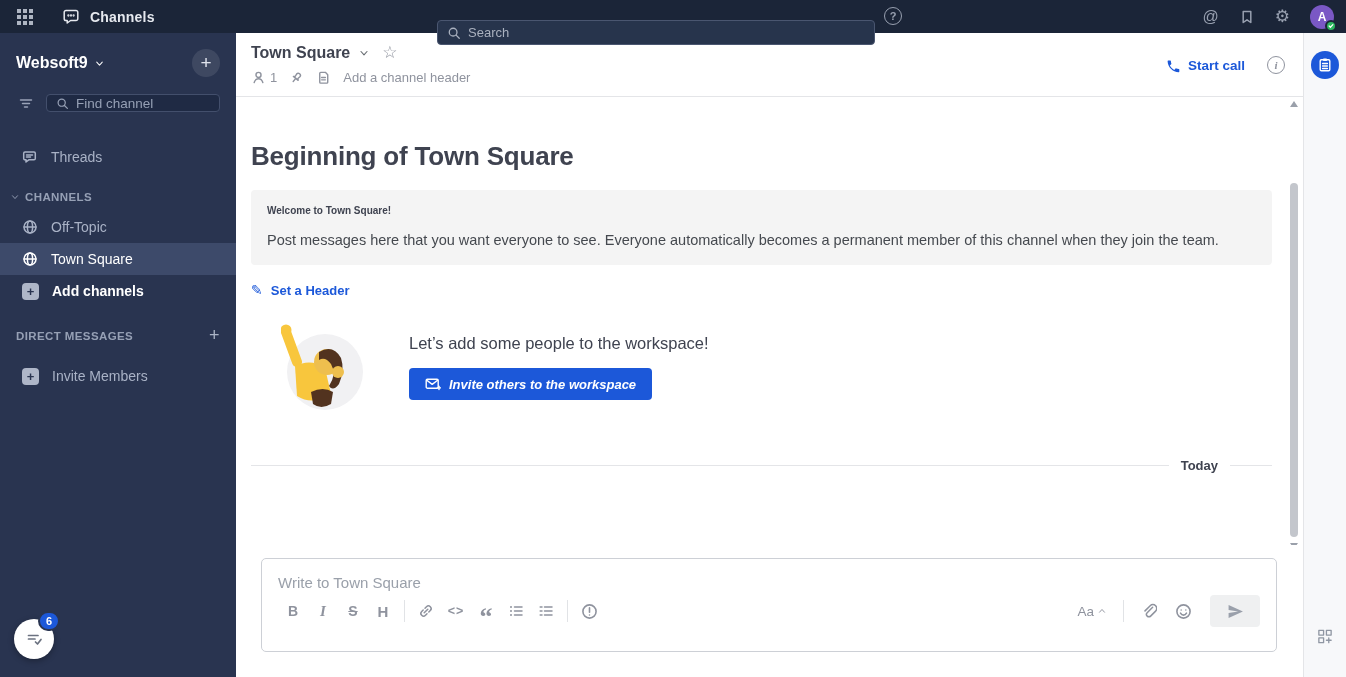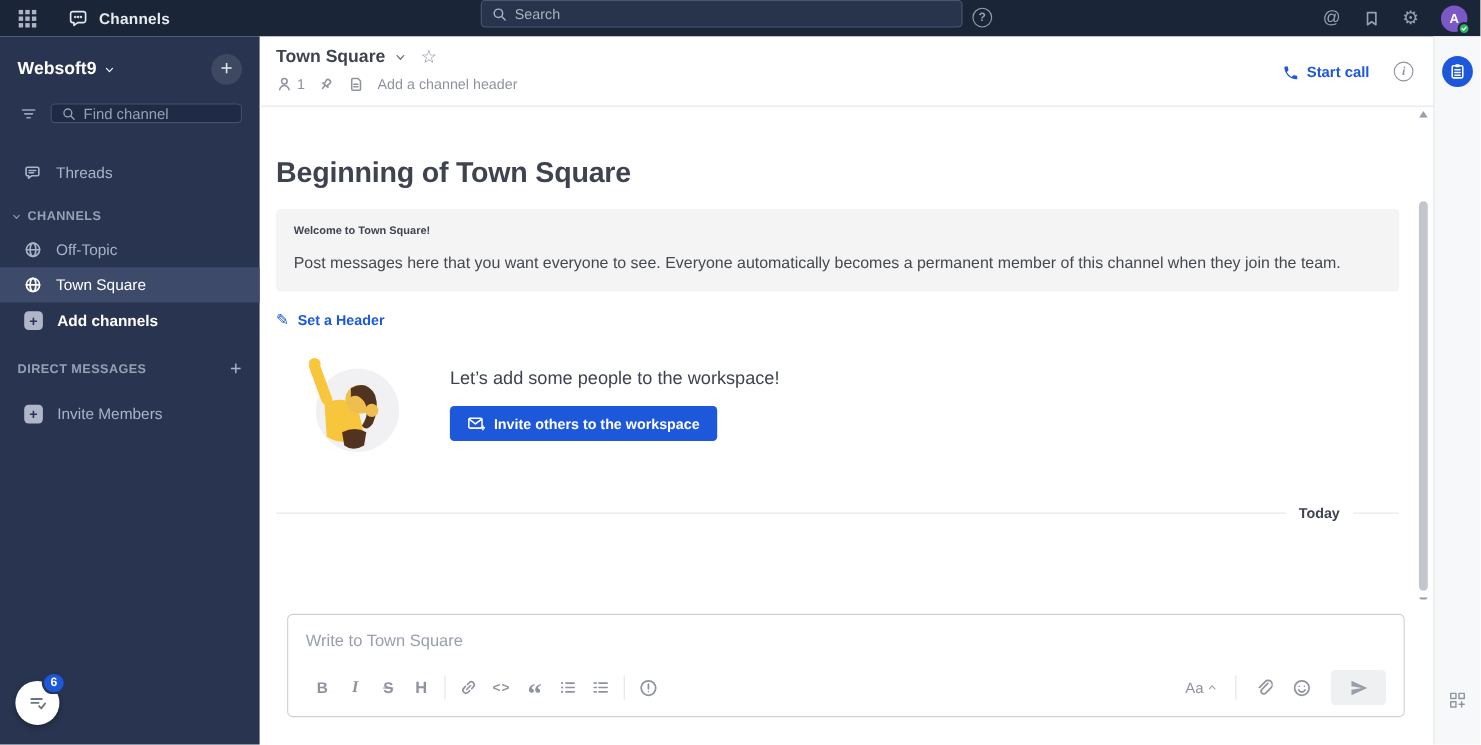--- a/index.html
+++ b/index.html
@@ -7,21 +7,21 @@
   body { font-family:"Liberation Sans","DejaVu Sans",sans-serif; font-size:14px; color:#3f4350; background:#fff; display:flex; flex-direction:column; }
   svg { display:block; }
   .ic { stroke:currentColor; fill:none; stroke-width:1.5; stroke-linecap:round; stroke-linejoin:round; }
 
   
   .topbar { height:33px; background:#1b2538; position:relative; flex:0 0 auto; display:flex; align-items:center; color:#c6cbd6; }
   .tb-left { display:flex; align-items:center; gap:10px; padding-left:12px; }
   .tb-gridbtn { width:26px; height:26px; display:flex; align-items:center; justify-content:center; color:#aeb5c2; }
   .tb-product { display:flex; align-items:center; gap:8px; margin-left:14px; color:#e6e9ef; }
   .tb-product .label { font-weight:700; font-size:14px; letter-spacing:.2px; }
-  .tb-search { position:absolute; left:437px; top:0; width:438px; height:25px; background:#27344c; border:1px solid #4a5670; border-radius:4px; display:flex; align-items:center; gap:7px; padding:0 9px; color:#aab1bf; }
+  .tb-search { position:absolute; left:437px; top:20px; width:438px; height:25px; background:#27344c; border:1px solid #4a5670; border-radius:4px; display:flex; align-items:center; gap:7px; padding:0 9px; color:#aab1bf; }
   .tb-search input { background:transparent; border:none; outline:none; color:#c9ced8; font-size:13px; width:100%; font-family:inherit; }
   .tb-search input::placeholder { color:#aab1bf; }
   .tb-help { position:absolute; left:884px; top:7px; width:18px; height:18px; border:1.6px solid #98a0b0; border-radius:50%; display:flex; align-items:center; justify-content:center; font-size:11px; font-weight:700; color:#98a0b0; }
   .tb-right { position:absolute; right:12px; top:0; height:33px; display:flex; align-items:center; gap:20px; color:#98a0b0; }
   .tb-at { font-size:16px; font-weight:400; }
   .tb-gear { font-size:17px; line-height:1; }
   .tb-avatar { position:relative; width:24px; height:24px; border-radius:50%; background:#7a58c5; color:#fff; display:flex; align-items:center; justify-content:center; font-size:12px; font-weight:700; }
   .tb-status { position:absolute; right:-3px; bottom:-3px; width:12px; height:12px; border-radius:50%; background:#2bb55e; border:2px solid #1b2538; display:flex; align-items:center; justify-content:center; }
 
   
@@ -61,39 +61,39 @@
 
   .msg-area { flex:1; min-height:0; overflow:hidden; position:relative; padding:0 31px 0 15px; }
   .intro-h1 { font-size:26px; font-weight:600; color:#3f4350; margin-top:44px; letter-spacing:-.2px; }
   .welcome-box { background:#f4f4f4; border-radius:4px; margin-top:18px; padding:15px 16px 17px; }
   .welcome-box .wt { font-weight:700; font-size:10px; }
   .welcome-box .wb { margin-top:16px; font-size:14.5px; color:#45494f; }
   .set-header { display:flex; align-items:center; gap:8px; margin-top:17px; color:#1c58d9; font-size:13px; font-weight:600; cursor:pointer; }
   .set-header .pencil { font-size:14px; }
   .invite-row { display:flex; align-items:center; gap:44px; margin-top:24px; margin-left:30px; }
   .invite-col .ih { font-size:16.5px; font-weight:400; color:#3f4350; }
-  .invite-btn { margin-top:15px; display:inline-flex; align-items:center; gap:8px; background:#1c58d9; color:#fff; border:none; border-radius:4px; height:32px; padding:0 16px; font-size:13px; font-weight:700; font-family:inherit; cursor:pointer; }
+  .invite-btn { margin-top:15px; display:inline-flex; align-items:center; gap:8px; background:#1c58d9; color:#fff; border:none; border-radius:4px; height:32px; padding:0 16px; font-size:13px; font-weight:700; font-family:inherit; cursor:pointer;font-style:italic; }
   .date-div { display:flex; align-items:center; margin-top:46px; }
   .date-div .line { flex:1; height:1px; background:#e4e5e8; }
   .date-div .lbl { padding:0 12px; font-size:13px; font-weight:700; color:#3f4350; }
   .sys-msg { display:flex; gap:10px; margin-top:11px; padding-left:9px; }
   .sys-avatar { width:29px; height:29px; flex:0 0 auto; }
   .sys-name-row { display:flex; align-items:baseline; gap:8px; }
   .sys-name { font-weight:700; font-size:14px; }
   .sys-time { font-size:12px; color:#8f939e; }
   .sys-text { margin-top:4px; font-size:14.5px; color:#8a8f99; }
 
   
   .scroll { position:absolute; right:4px; top:0; width:10px; height:100%; }
   .scroll .arrow { position:absolute; left:1px; color:#9aa0aa; }
   .scroll .thumb { position:absolute; left:1px; width:8px; border-radius:4px; background:#c3c6cc; }
 
   
   .composer-wrap { flex:0 0 auto; padding:13px 26px 25px 25px; }
-  .composer { border:1px solid #cdd0d6; border-radius:5px; height:94px; padding:15px 16px 10px; display:flex; flex-direction:column; }
+  .composer { border:1px solid #cdd0d6; border-radius:5px; height:94px; padding:15px 16px 24px; display:flex; flex-direction:column; }
   .composer input { border:none; outline:none; font-size:15px; color:#3f4350; font-family:inherit; width:100%; }
   .composer input::placeholder { color:#9aa0aa; }
   .comp-toolbar { margin-top:auto; display:flex; align-items:center; color:#8f939e; }
   .tb-btn { width:30px; height:28px; display:flex; align-items:center; justify-content:center; font-size:14px; cursor:pointer; border-radius:4px; }
   .tb-btn.bold { font-weight:800; }
   .tb-btn.italic { font-style:italic; font-weight:700; font-family:"Liberation Serif",serif; font-size:15px; }
   .tb-btn.strike { text-decoration:line-through; font-weight:700; }
   .tb-btn.hdg { font-weight:700; font-size:15px; }
   .tb-btn.code { font-size:12.5px; font-weight:700; letter-spacing:1px; }
   .tb-btn.quote { font-family:"Liberation Serif",serif; font-size:26px; line-height:10px; padding-top:12px; font-weight:700; }

